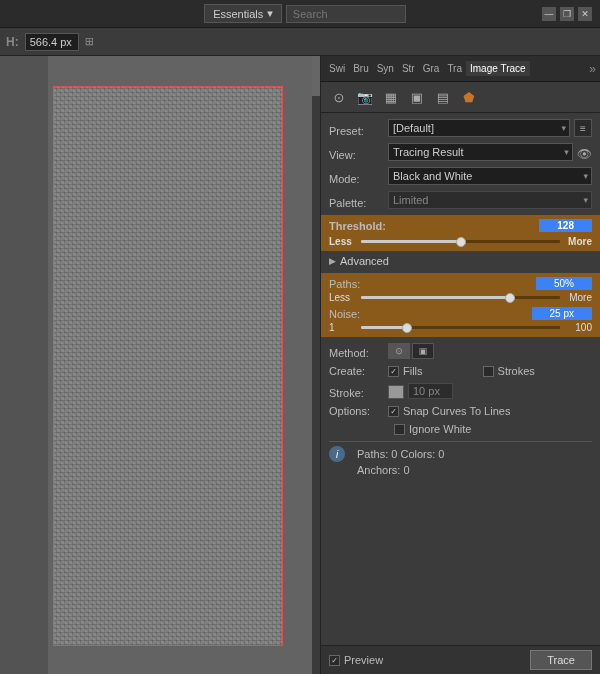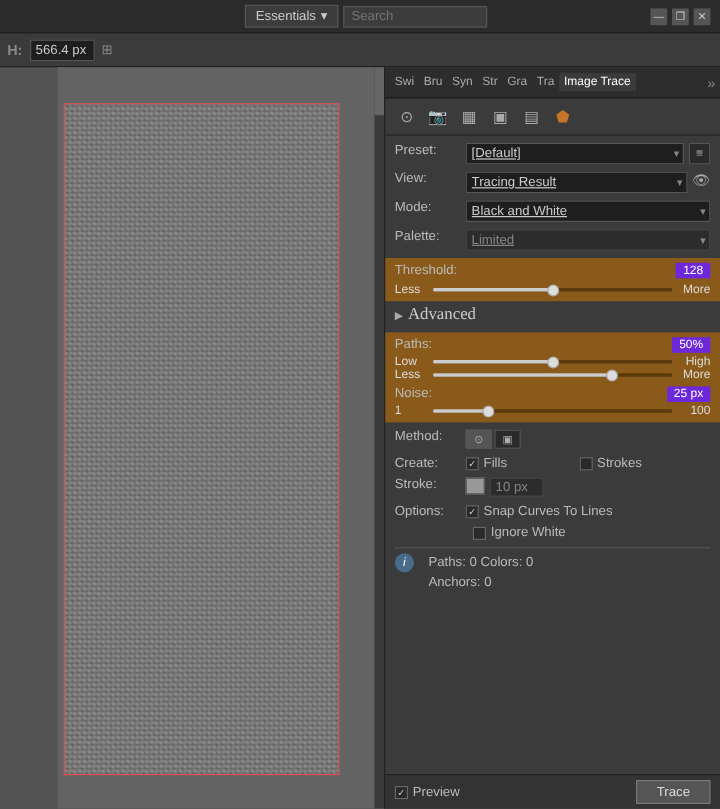--- a/index.html
+++ b/index.html
@@ -199,35 +199,34 @@
     }
 
     
     .panel-body {
       padding: 6px 8px;
       flex: 1;
       overflow-y: auto;
     }
     .panel-row {
       display: flex;
-      align-items: flex-start;
+      align-items: flex-end;
       margin-bottom: 6px;
       gap: 4px;
     }
     .row-label {
       color: #bbb;
       min-width: 55px;
       font-size: 11px;
     }
     .select-wrapper {
       flex: 1;
       position: relative;
       display: flex;
       align-items: center;
-      text-decoration: underline;
     }
     .select-wrapper select {
       width: 100%;
       background: #1e1e1e;
       border: 1px solid #555;
       color: #ccc;
       padding: 2px 18px 2px 4px;
       font-size: 11px;
       appearance: none;
       -webkit-appearance: none;
@@ -259,20 +258,21 @@
       cursor: pointer;
       font-size: 12px;
     }
 
     
     .threshold-section {
       background: #8a5a1a;
       margin: 0 -8px;
       padding: 4px 8px;
       margin-bottom: 4px;
+      font-weight: bold;
     }
     .slider-row {
       display: flex;
       align-items: center;
       gap: 4px;
     }
     .slider-label-sm {
       font-size: 10px;
       color: #ddd;
       min-width: 28px;
@@ -297,44 +297,43 @@
       height: 10px;
       background: #ddd;
       border-radius: 50%;
       position: absolute;
       top: -3.5px;
       transform: translateX(-50%);
       cursor: pointer;
       border: 1px solid #aaa;
     }
     .val-badge {
-      background: #6d28d9;
+      background: #3b82f6;
       color: #fff;
-      padding: 1px 6px;
+      padding: 1px 18px;
       font-size: 10px;
       min-width: 28px;
       text-align: center;
     }
 
     
     .advanced-header {
       display: flex;
       align-items: center;
       gap: 4px;
       margin-bottom: 6px;
       cursor: pointer;
     }
     .adv-triangle {
       color: #aaa;
       font-size: 9px;
     }
     .adv-label {
-      font-size: 14px;
-      color: #ccc;
-      font-family: Liberation Serif, serif;
+      font-size: 11px;
+      color: #ccc;
     }
 
     .adv-section {
       background: #8a5a1a;
       margin: 0 -8px;
       padding: 4px 8px;
       margin-bottom: 2px;
     }
 
     
@@ -579,28 +578,20 @@
         <span class="adv-triangle">▶</span>
         <span class="adv-label">Advanced</span>
       </div>
 
       <div class="adv-section">
         <div class="panel-row" style="margin-bottom:2px;">
           <span class="row-label">Paths:</span>
           <div style="flex:1;"></div>
           <span class="val-badge">50%</span>
         </div>
-        <div class="slider-row">
-          <span class="slider-label-sm">Low</span>
-          <div class="slider-track">
-            <div class="slider-fill" style="width:50%;"></div>
-            <div class="slider-thumb" style="left:50%;"></div>
-          </div>
-          <span class="slider-label-sm right">High</span>
-        </div>
 
         <div class="slider-row">
           <span class="slider-label-sm">Less</span>
           <div class="slider-track">
             <div class="slider-fill" style="width:75%;"></div>
             <div class="slider-thumb" style="left:75%;"></div>
           </div>
           <span class="slider-label-sm right">More</span>
         </div>
 

